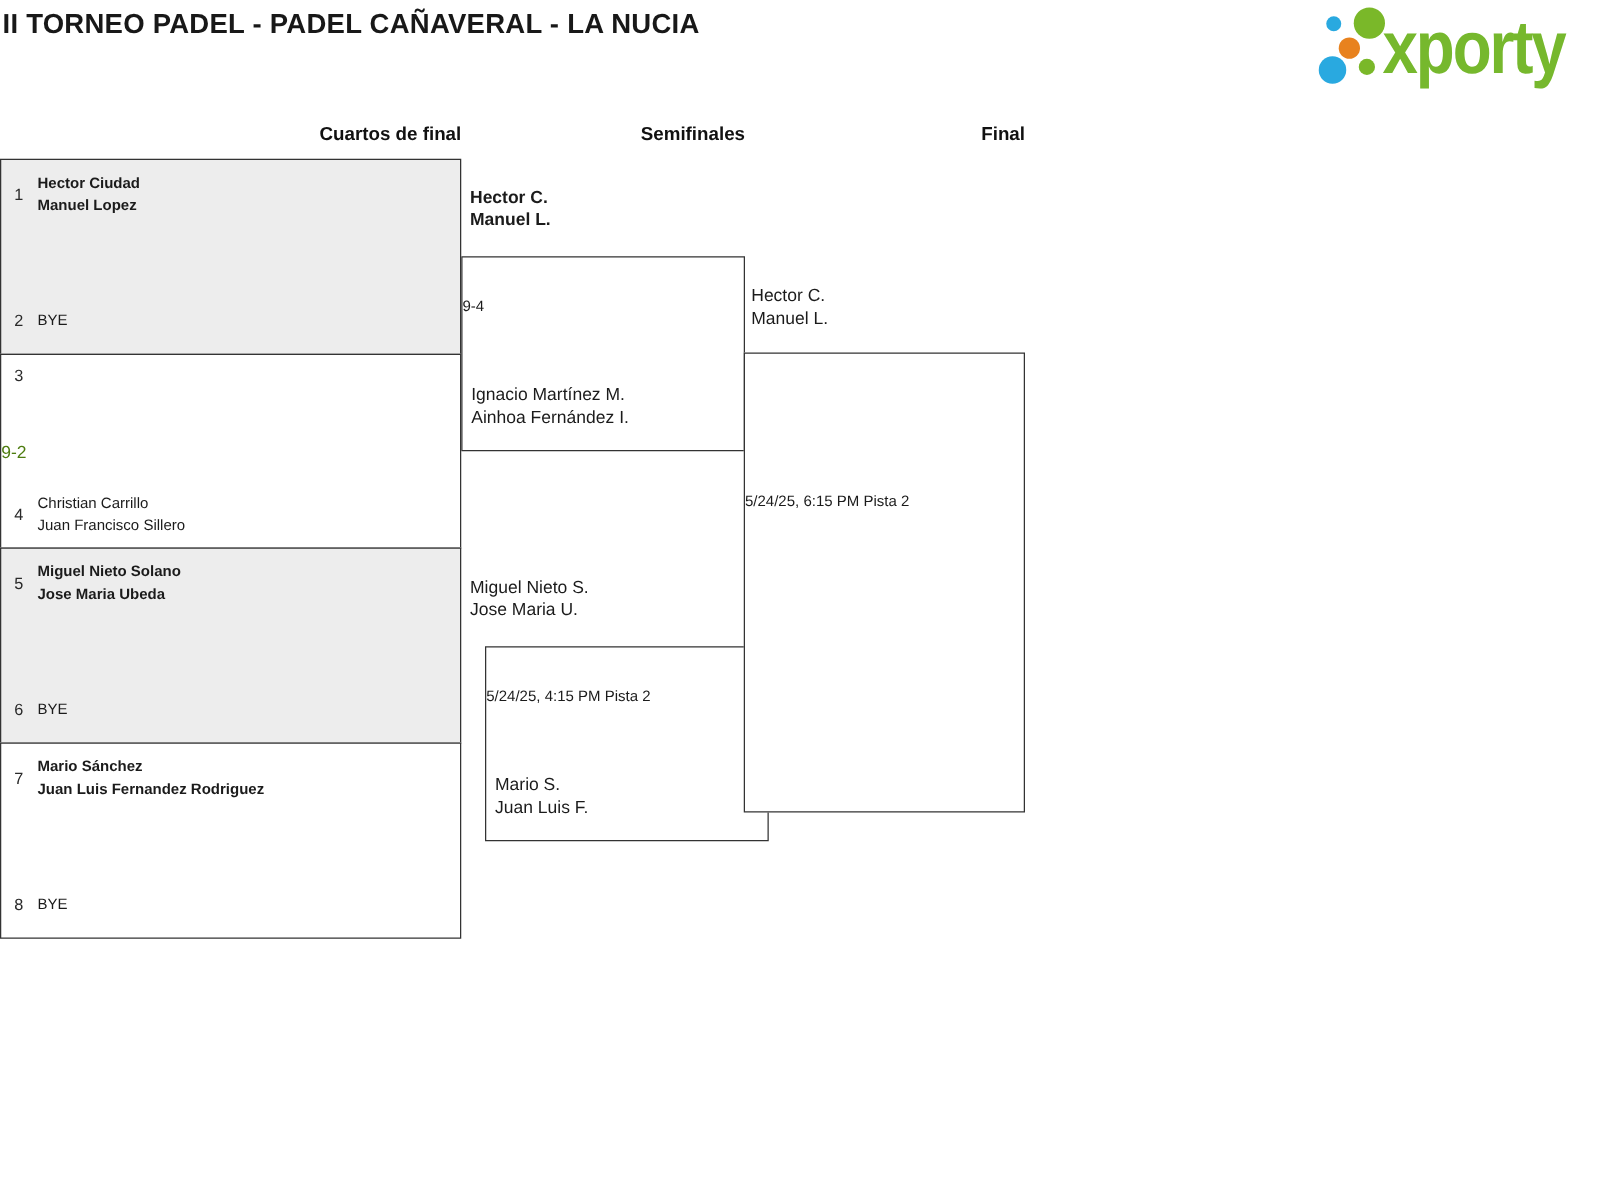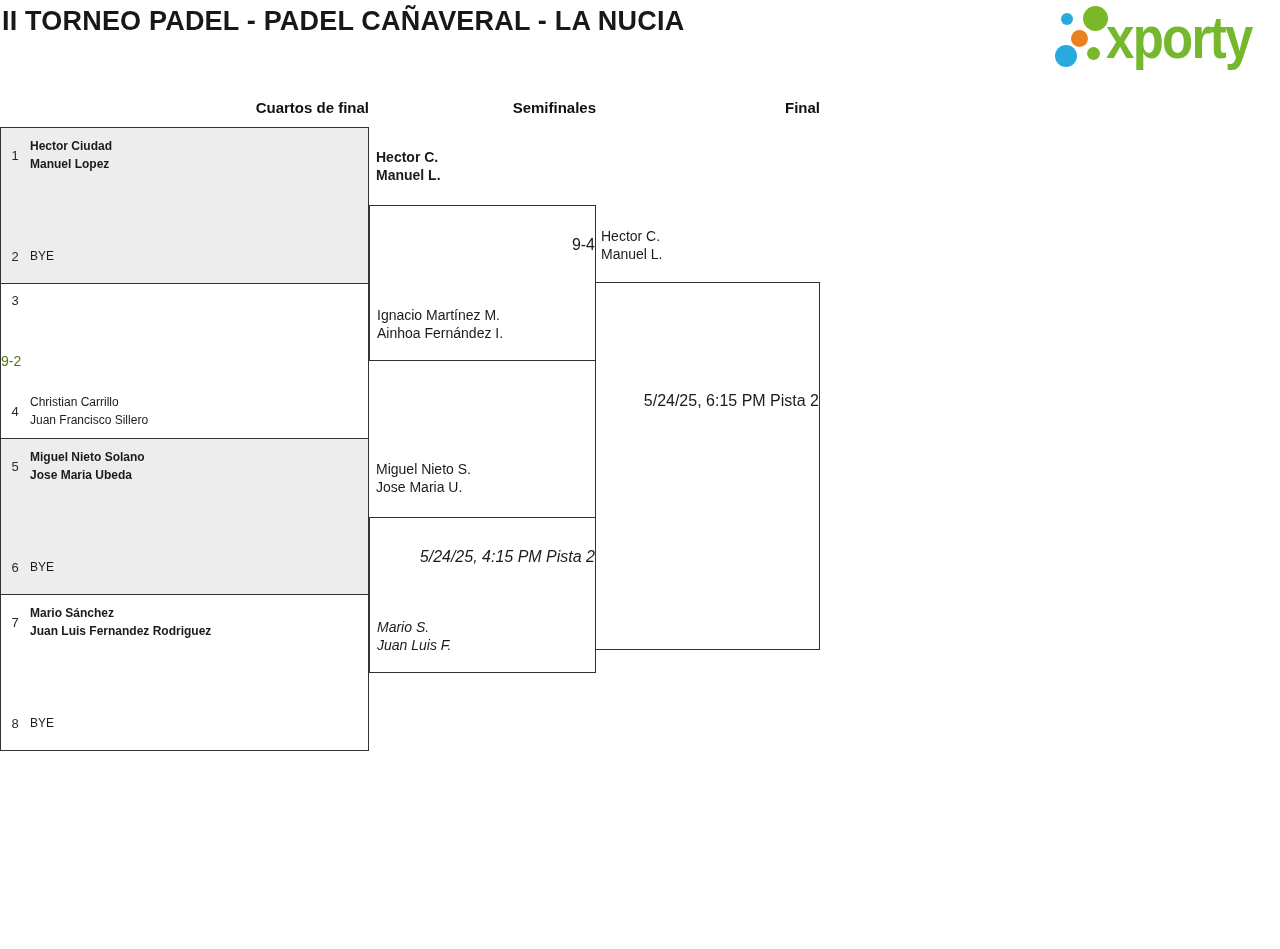--- a/index.html
+++ b/index.html
@@ -1,21 +1,21 @@
 <!DOCTYPE html>
 <html><head>
 <meta charset="utf-8">
 <style>
   * { margin:0; padding:0; box-sizing:border-box; }
   html,body { background:#ffffff; }
   body { font-family:"Liberation Sans", sans-serif; color:#1b1b1b; }
   .page { position:relative; width:1280px; height:949px; background:#fff; overflow:hidden; }
 
   
-  .title    { position:absolute; left:2px;  top:6px;  font-size:27px; font-weight:700; color:#181818; letter-spacing:0.2px; }
+  .title    { position:absolute; left:2px;  top:6px;  font-size:22px; font-weight:700; color:#181818; letter-spacing:0.2px; }
   .subtitle { position:absolute; left:2px;  top:39px; font-size:20px; font-weight:600; color:#181818; }
 
   
   .logo { position:absolute; left:1048px; top:0; width:228px; height:76px; cursor:pointer; }
   .dot { position:absolute; border-radius:50%; }
   .dot-blue-sm   { left:13px; top:13px; width:12px; height:12px; background:#29a9e0; }
   .dot-green-lg  { left:35px; top:6px;  width:25px; height:25px; background:#7ab829; }
   .dot-orange    { left:23px; top:30px; width:17px; height:17px; background:#e8821e; }
   .dot-blue-lg   { left:7px;  top:45px; width:22px; height:22px; background:#29a9e0; }
   .dot-green-sm  { left:39px; top:47px; width:13px; height:13px; background:#7ab829; }
@@ -42,23 +42,23 @@
   .slot-bottom-1 { bottom:18px; }
   .seed { font-size:13px; color:#2a2a2a; width:12px; text-align:center; flex:0 0 auto; }
   .names { font-size:12px; line-height:18px; }
   .bold .names, .names.bold { font-weight:700; }
   .score-mid { position:absolute; left:0; right:0; top:50%; margin-top:-9px; text-align:left;
                font-size:14px; line-height:18px; color:#4d7c0f; }
 
   
   .match-box { position:absolute; border:1px solid #333; background:#fff; }
   .sf-box0 { left:369px; top:205px; width:227px; height:156px; }
-  .sf-box1 { left:369px; top:517px; width:227px; height:156px;font-style:italic; }
+  .sf-box1 { left:388px; top:517px; width:227px; height:156px; }
   .fi-box  { left:595px; top:282px; width:225px; height:368px;padding-left:40px; }
-  .box-center { position:absolute; left:0; right:0; text-align:right; font-size:16px; line-height:18px; }
+  .box-center { position:absolute; left:0; right:0; text-align:left; font-size:12px; line-height:18px; }
   .sf-center { top:30px; }
   .fi-center { top:109px; }
   .box-bottom-team { position:absolute; left:7px; bottom:18px; font-size:14px; line-height:18px; }
 
   
   .adv { position:absolute; font-size:14px; line-height:18px; }
   .adv.bold { font-weight:700; }
   .adv-sf0 { left:376px; top:148px; }
   .adv-sf1 { left:376px; top:460px; }
   .adv-fi  { left:601px; top:227px; }

